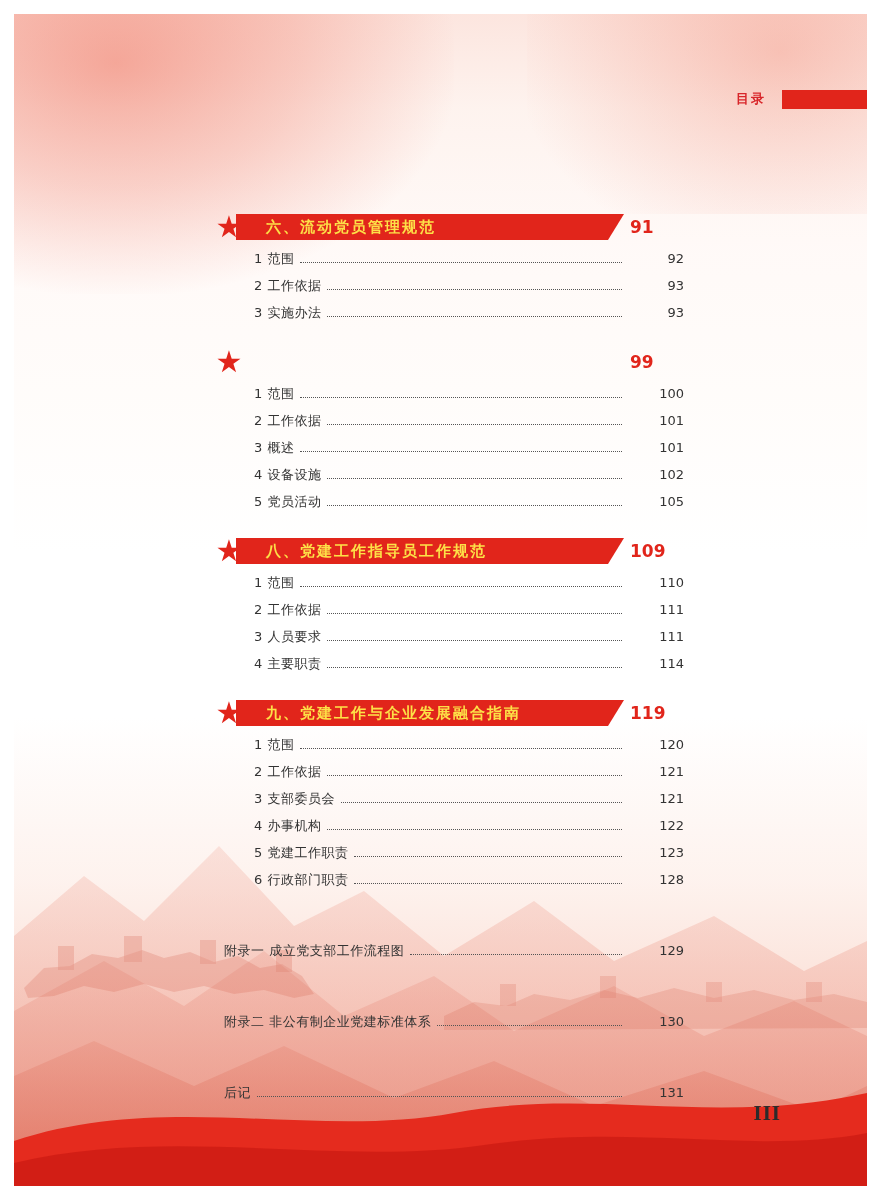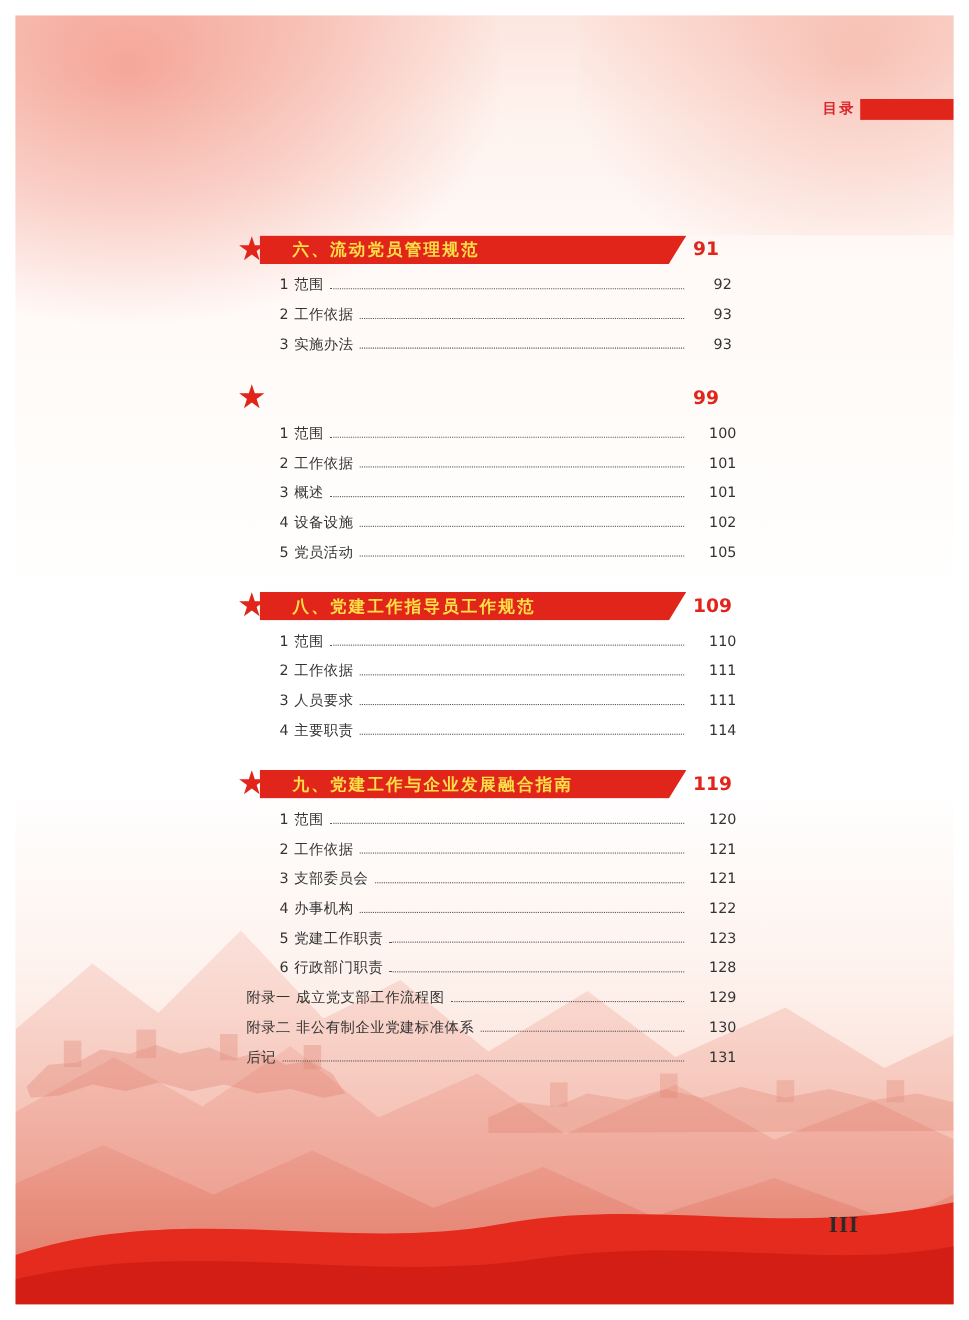--- a/index.html
+++ b/index.html
@@ -82,21 +82,21 @@
     top: 74px;
     display: flex;
     align-items: center;
     height: 22px;
   }
   .header-tag .label {
     color: #d8262a;
     font-size: 13px;
     font-weight: bold;
     letter-spacing: 2px;
-    margin-right: 4px;
+    margin-right: 16px;
     font-family: "DejaVu Sans", "Liberation Sans", sans-serif;
   }
   .header-tag .bar {
     width: 85px;
     height: 19px;
     background: #e1251b;
   }
 
   
   .toc {
@@ -163,34 +163,35 @@
     display: flex;
     align-items: baseline;
     height: 27px;
     padding-left: 40px;
     font-size: 13px;
     color: #333333;
     font-family: "DejaVu Sans", "Liberation Sans", sans-serif;
   }
   .entry.appendix {
     padding-left: 10px;
+    margin-top: 44px;
   }
   .entry .etext {
     white-space: nowrap;
     letter-spacing: 0.5px;
   }
   .entry .dots {
     flex: 1;
     border-bottom: 1px dotted #555;
     margin: 0 4px 4px 6px;
     min-width: 20px;
   }
   .entry .epage {
     width: 54px;
-    text-align: center;
+    text-align: right;
     padding-left: 4px;
     color: #333333;
     font-size: 13px;
     white-space: nowrap;
   }
 
   .folio {
     position: absolute;
     right: 86px;
     bottom: 60px;

